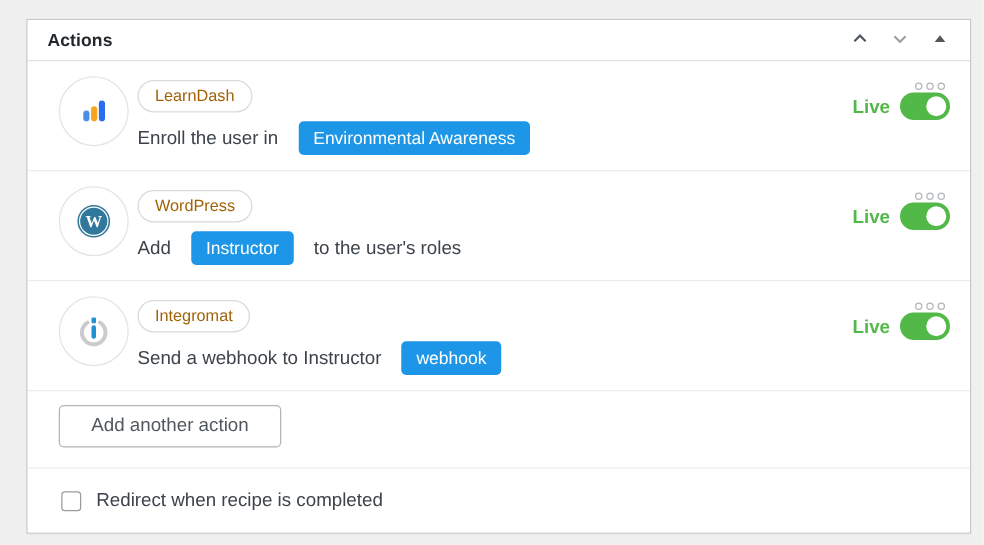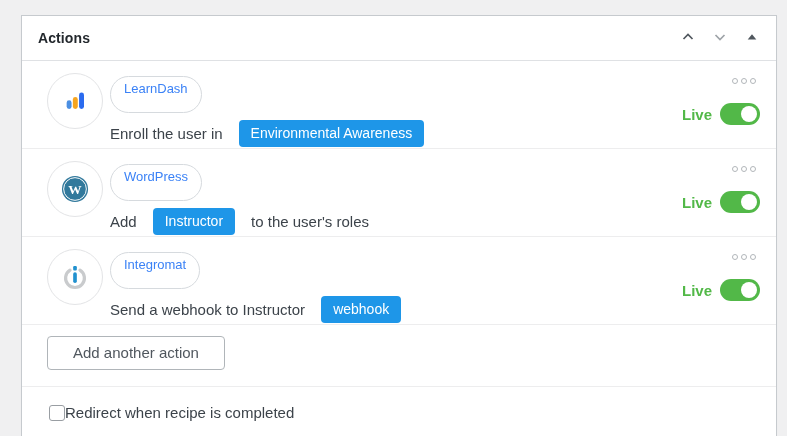--- a/index.html
+++ b/index.html
@@ -7,68 +7,68 @@
   .stage { position:relative; width:787px; height:436px; background:#f0f0f1; overflow:hidden; }
 
   .postbox {
     position:absolute; left:21px; top:15px; width:756px;
     background:#fff; border:1px solid #c6cace;
     box-shadow:0 1px 1px rgba(0,0,0,.04);
   }
 
   
   .postbox-header {
-    height:45px; display:flex; align-items:center; justify-content:space-between;
+    height:33px; display:flex; align-items:center; justify-content:space-between;
     padding:0 10px 0 16px; border-bottom:1px solid #dfe1e4;
   }
   .postbox-header h2 { font-size:14px; font-weight:700; color:#23282d; letter-spacing:.1px; }
   .handle-actions { display:flex; align-items:center; gap:4px; }
   .handle-actions button {
     width:28px; height:24px; background:none; border:none; cursor:pointer;
     display:flex; align-items:center; justify-content:center;
   }
 
   
   .action-row { position:relative; height:88px; border-bottom:1px solid #ededee; }
   .integration-circle {
     position:absolute; left:25px; top:12px; width:56px; height:56px;
     border:1px solid #e3e4e6; border-radius:50%; background:#fff;
     display:flex; align-items:center; justify-content:center;
   }
   .action-content { position:absolute; left:88px; top:15px; }
   .badge {
-    display:inline-block; padding:4px 13px 16px; border:1px solid #d6dade;
-    border-radius:999px; font-size:13px; color:#3b82f6; background:#fff;
+    display:inline-block; padding:4px 13px 5px; border:1px solid #d6dade;
+    border-radius:999px; font-size:13px; color:#a16207; background:#fff;
   }
   .sentence { margin-top:7px; display:flex; align-items:center; gap:16px;
     font-size:15px; color:#3c434a; }
   .token {
     border:none; cursor:pointer; background:#1e96e8; color:#fff;
     font-family:inherit; font-size:14px; padding:6px 12px 7px; border-radius:4px;
     line-height:1; white-space:nowrap;text-align:center;
   }
 
   .action-side { position:absolute; right:16px; top:15px; display:flex;
-    flex-direction:column; align-items:flex-end; gap:17px; }
+    flex-direction:column; align-items:flex-end; }
   .dots { display:flex; gap:3px; cursor:pointer; padding:2px; margin-right:2px; }
   .dots i { width:6px; height:6px; border:1px solid #b2b6ba; border-radius:50%; display:block; }
   .live-wrap { display:flex; align-items:center; gap:8px; }
   .live-label { color:#52b848; font-weight:700; font-size:15px; }
   .switch { position:relative; width:40px; height:22px; background:#52b848;
     border-radius:11px; cursor:pointer; }
   .switch::after { content:""; position:absolute; right:3px; top:3px;
     width:16px; height:16px; background:#fff; border-radius:50%; }
 
   
   .add-row { height:62px; padding:11px 16px 0 25px; border-bottom:1px solid #ededee; }
   .add-btn {
     background:#fff; border:1px solid #b0b5b9; border-radius:4px; cursor:pointer;
     font-family:inherit; font-size:15px; color:#50575e; padding:7px 25px 8px;
   }
-  .redirect-row { height:51px; display:flex; align-items:center; gap:0; padding-left:27px; }
+  .redirect-row { height:51px; display:flex; align-items:center; gap:12px; padding-left:27px; }
   .checkbox { width:16px; height:16px; border:1px solid #9a9fa4; border-color:#999ea3;
     border-radius:3px; background:#fff; cursor:pointer; flex:0 0 auto; }
   .redirect-label { font-size:15px; color:#3c434a; }
 </style>
 </head>
 <body>
 
 <div class="stage">
   <div class="postbox">
 

